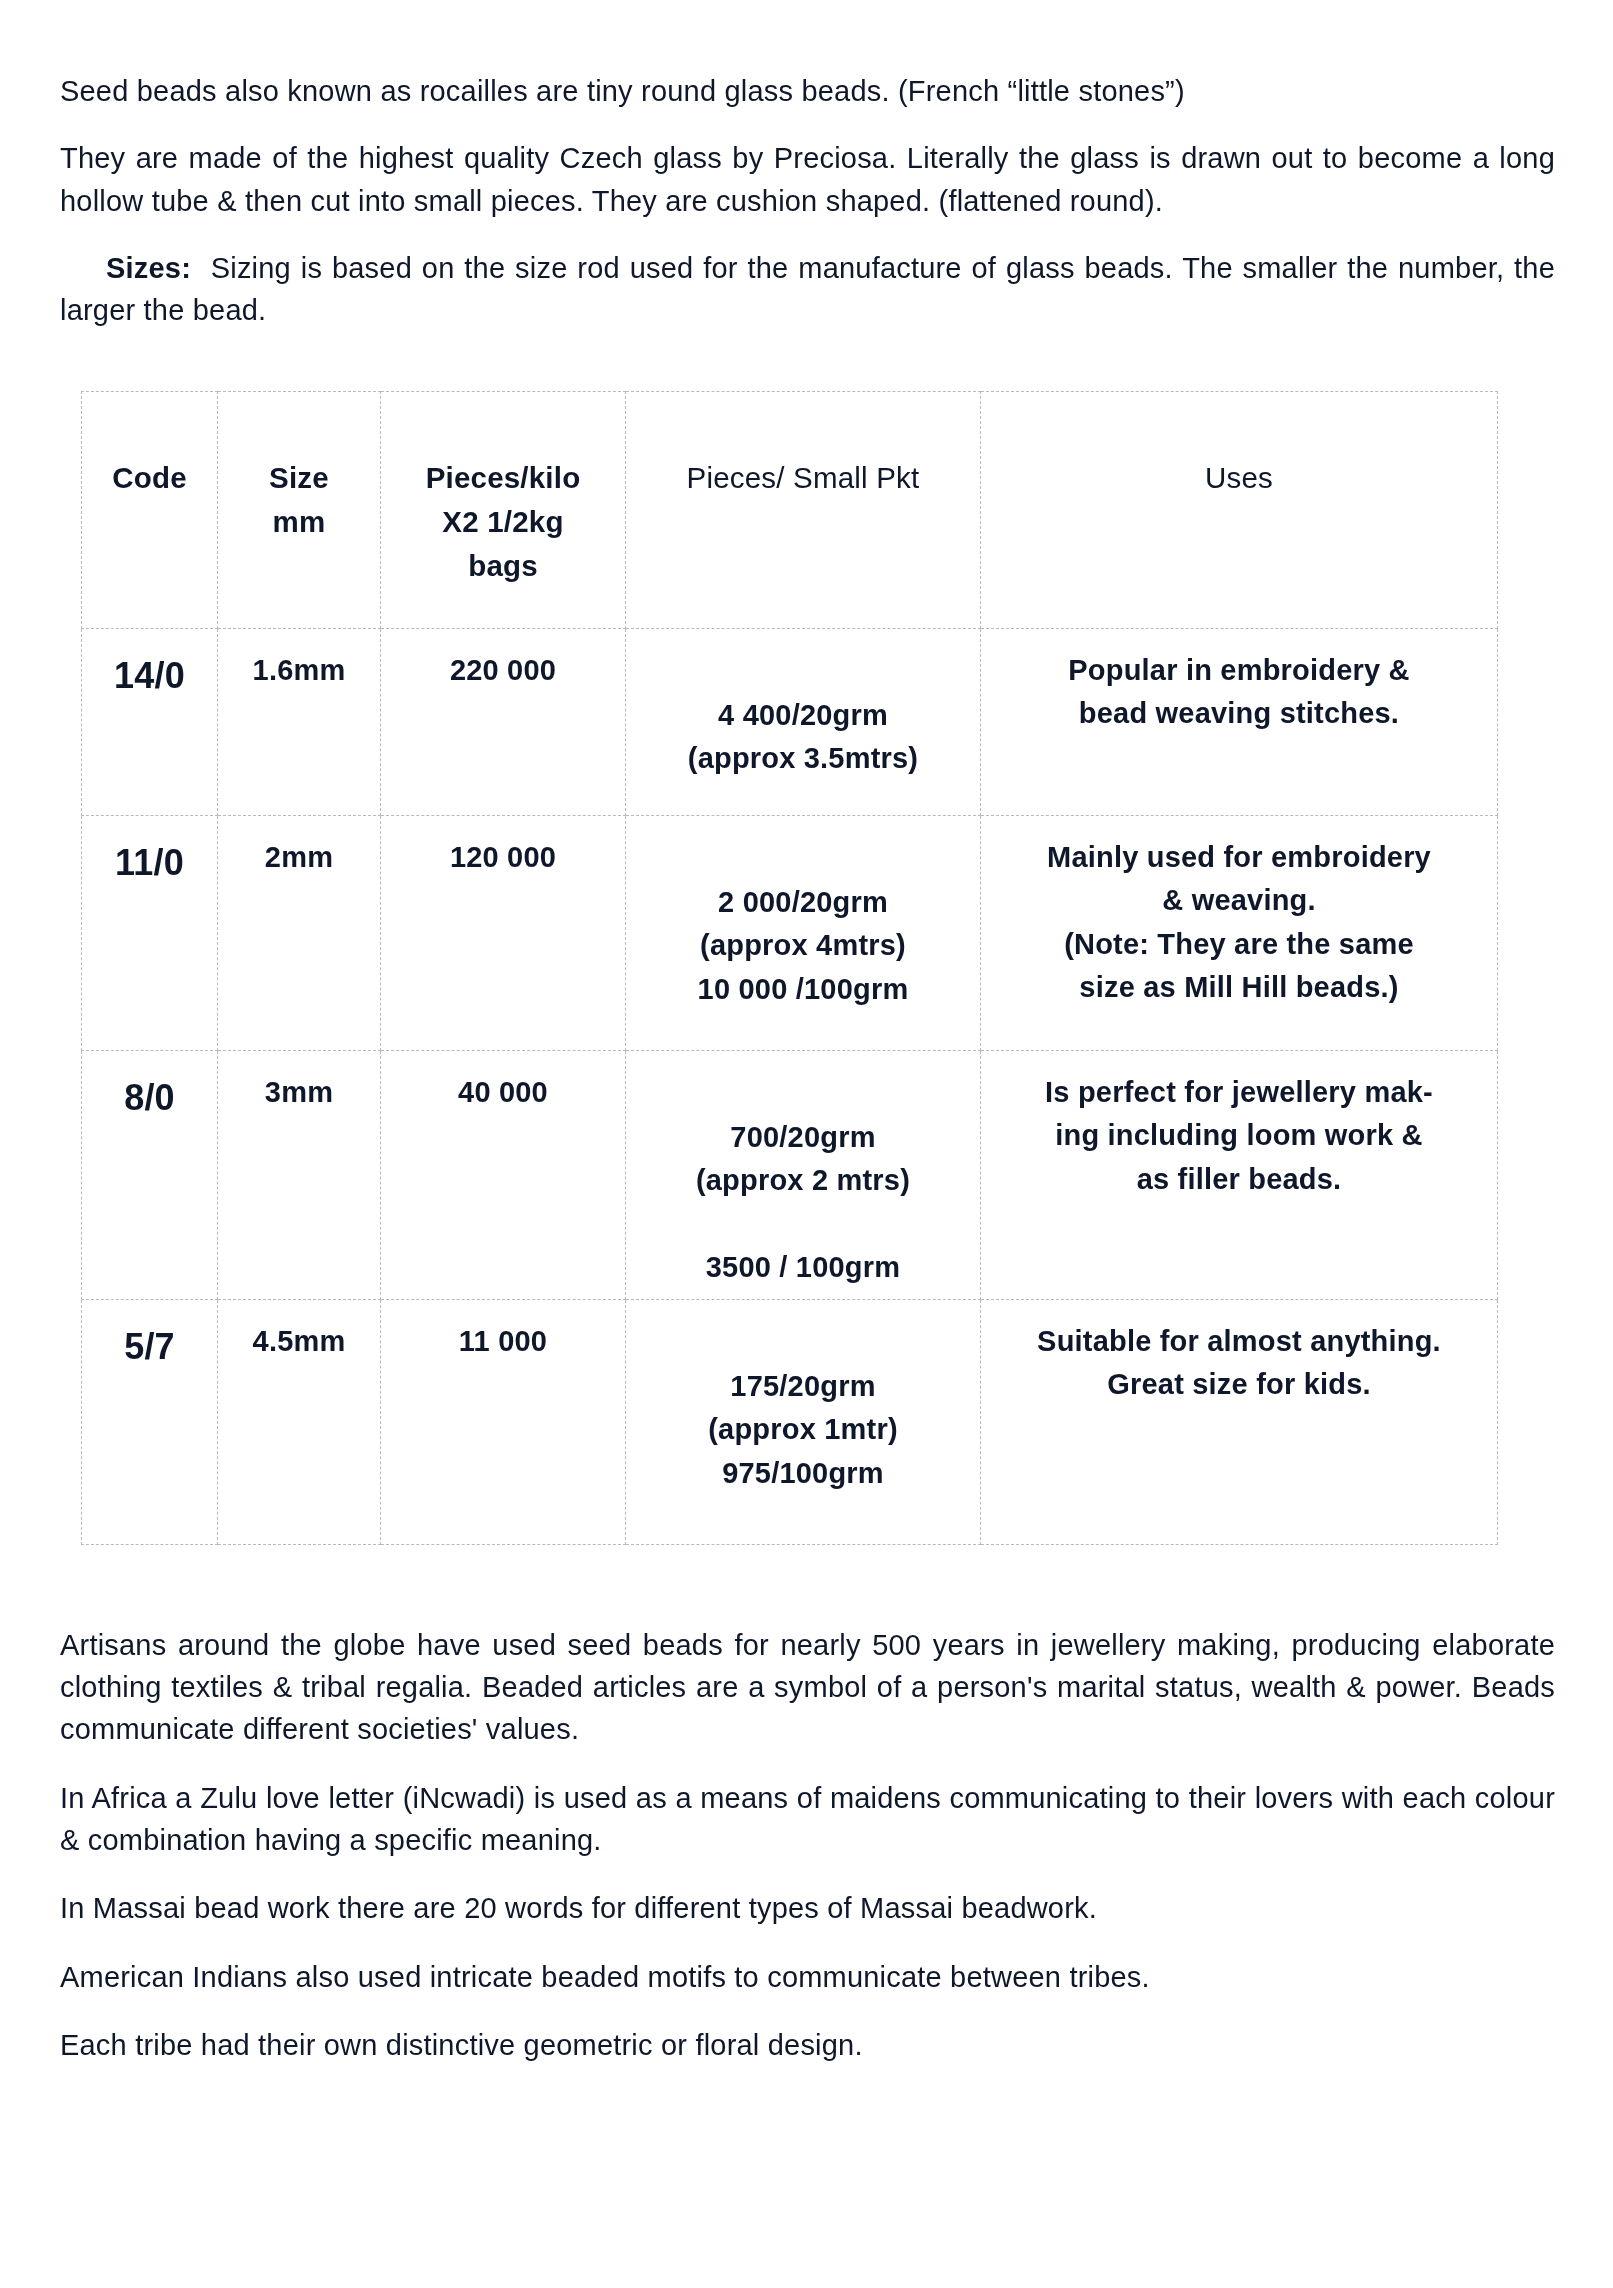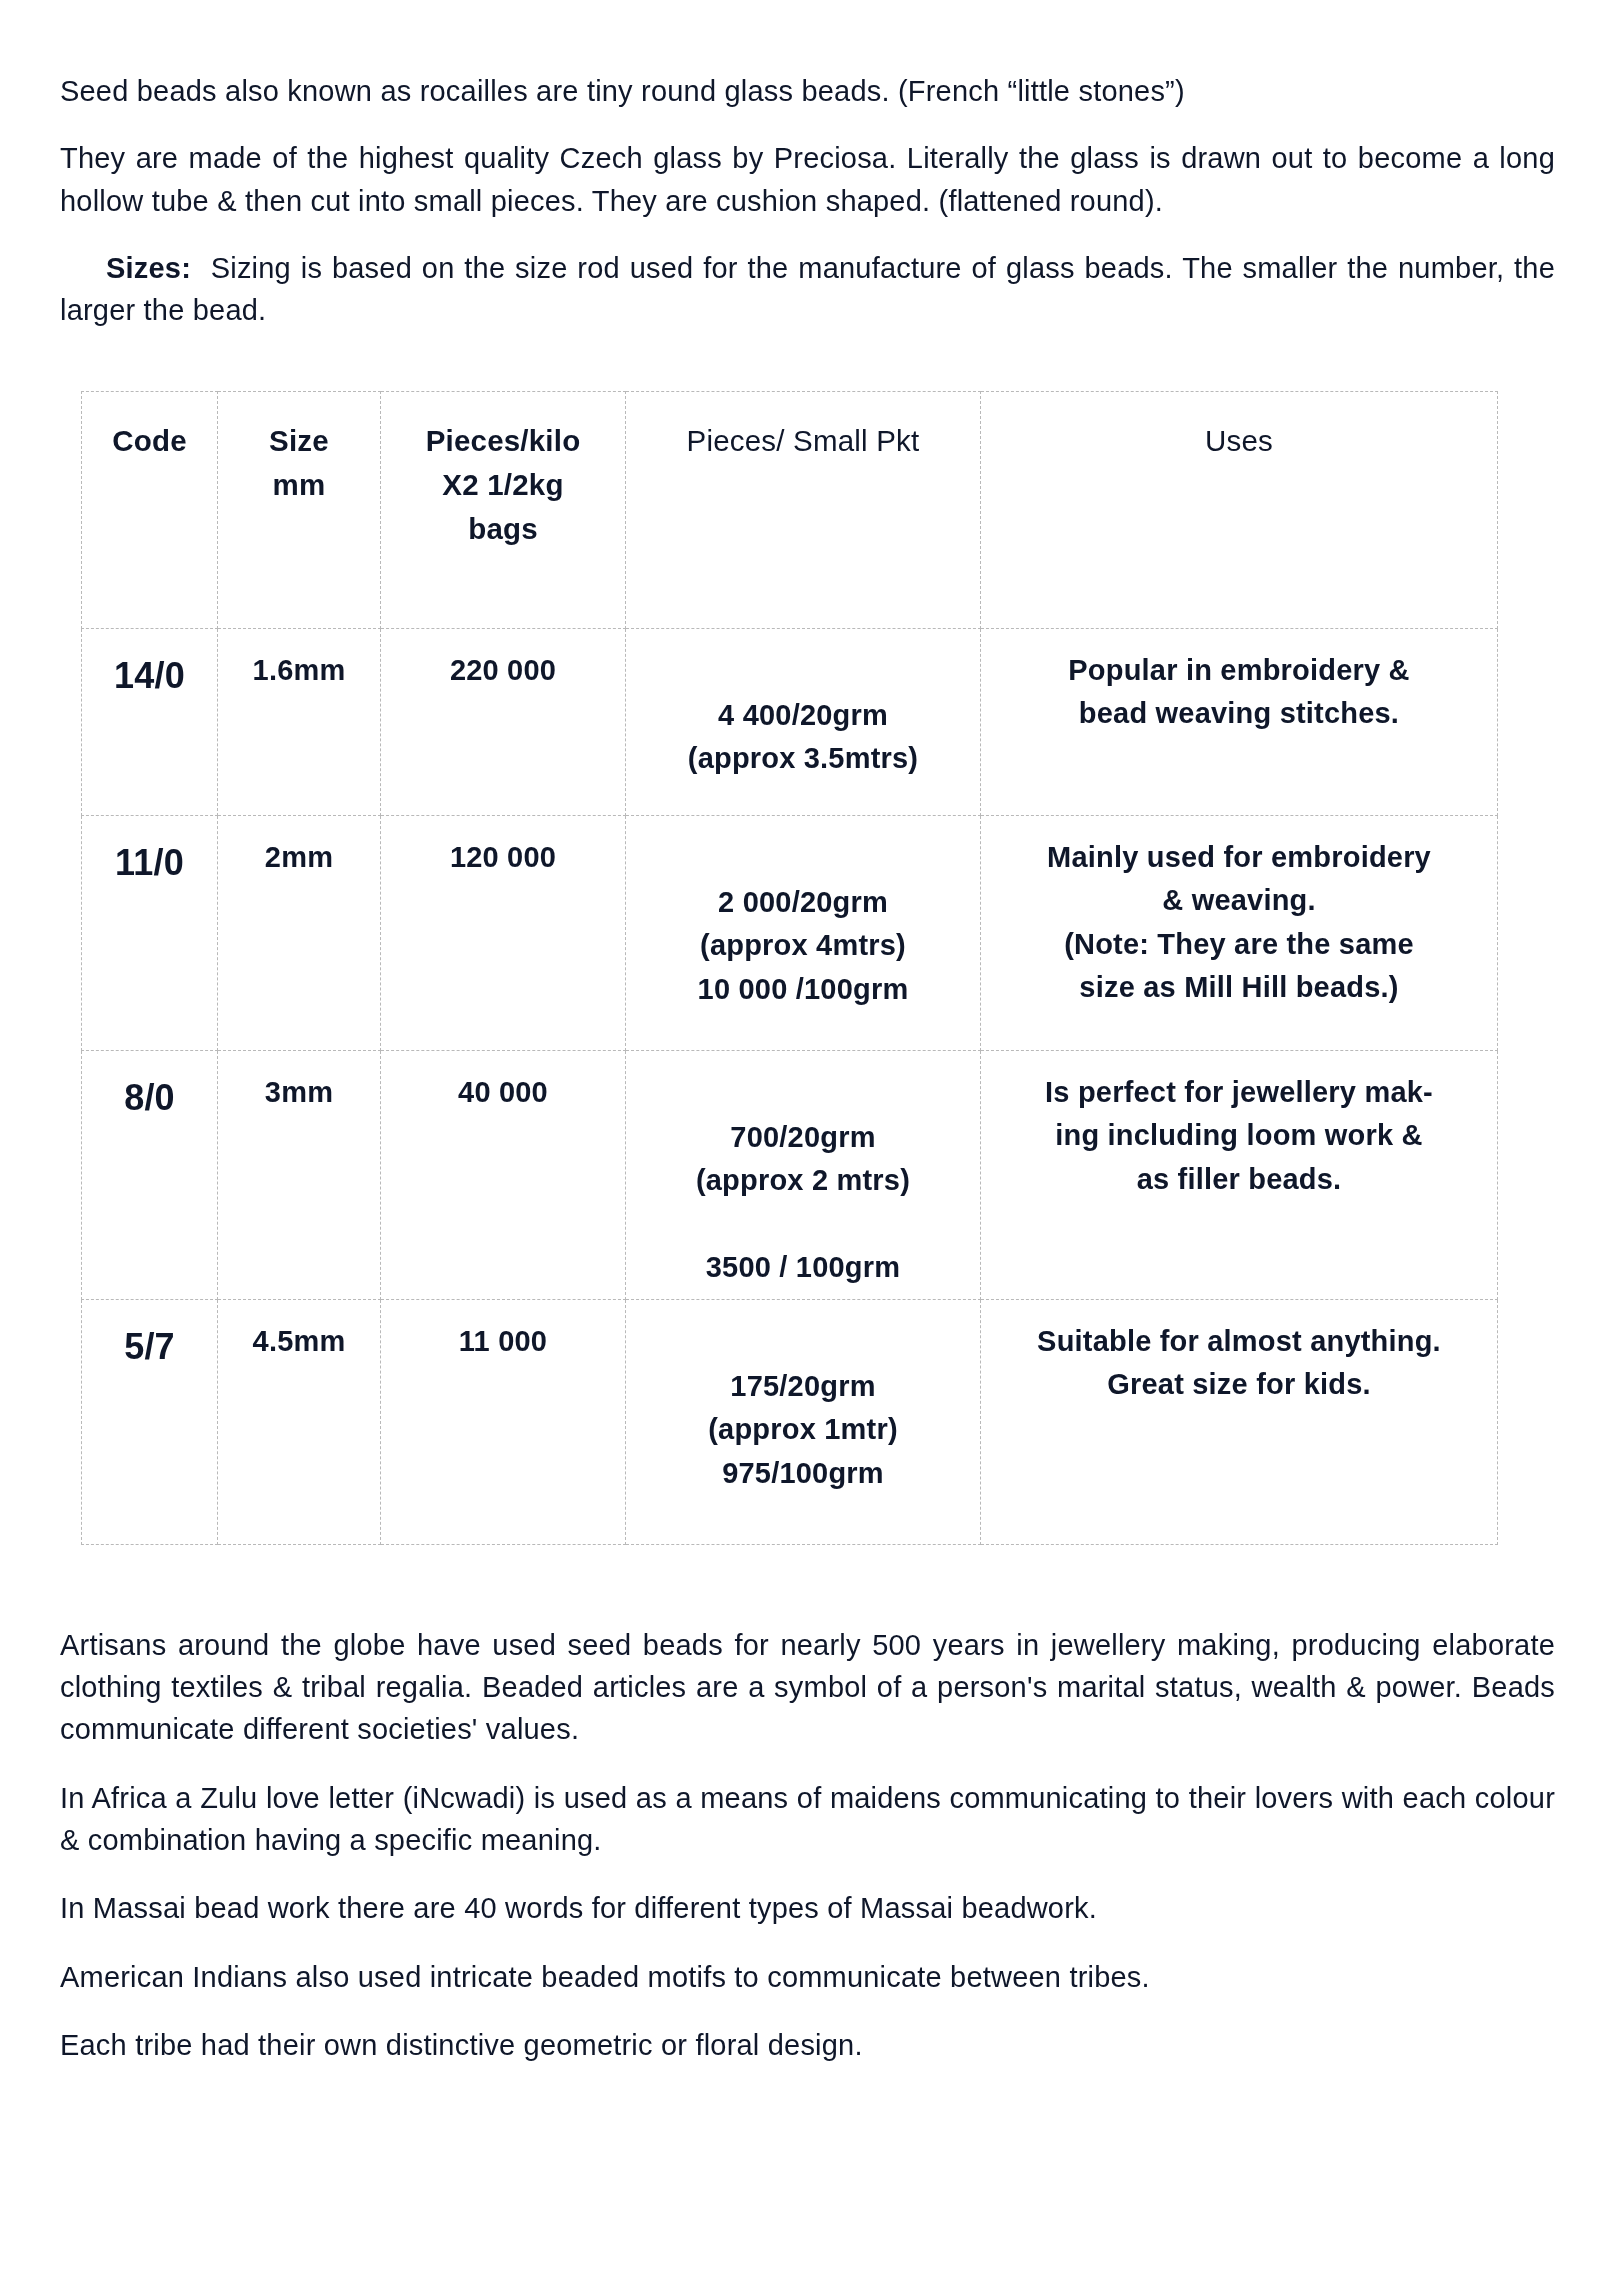--- a/index.html
+++ b/index.html
@@ -46,21 +46,21 @@
     overflow: hidden;
     box-sizing: border-box;
     font-weight: bold;
   }
   .bead-table thead tr { height: 237px; }
   .bead-table tbody tr.r1 { height: 187px; }
   .bead-table tbody tr.r2 { height: 235px; }
   .bead-table tbody tr.r3 { height: 249px; }
   .bead-table tbody tr.r4 { height: 245px; }
 
-  .bead-table th { font-weight: bold; padding-top: 27px; font-size: 29.5px; }
+  .bead-table th { font-weight: bold; padding-top: 64px; font-size: 29.5px; }
   .bead-table th.th-normal { font-weight: normal; }
   .bead-table td.cell-code { font-weight: bold; font-size: 36px; }
   .bead-table td.cell-pkt { padding-top: 65px; }
 
   .outro { margin-top: 79px; }
   .outro .para { margin-bottom: 26px; }
 </style>
 </head>
 <body>
 
@@ -135,19 +135,19 @@
 975/100grm</td>
         <td>Suitable for almost anything.
 Great size for kids.</td>
       </tr>
     </tbody>
   </table>
 
   <div class="outro">
     <p class="para">Artisans around the globe have used seed beads for nearly 500 years in jewellery making, producing elaborate clothing textiles &amp; tribal regalia. Beaded articles are a symbol of a person's marital status, wealth &amp; power. Beads communicate different societies' values.</p>
     <p class="para">In Africa a Zulu love letter (iNcwadi) is used as a means of maidens communicating to their lovers with each colour &amp; combination having a specific meaning.</p>
-    <p class="para">In Massai bead work there are 40 words for different types of Massai beadwork.</p>
+    <p class="para">In Massai bead work there are 20 words for different types of Massai beadwork.</p>
     <p class="para">American Indians also used intricate beaded motifs to communicate between tribes.</p>
     <p class="para">Each tribe had their own distinctive geometric or floral design.</p>
   </div>
 
 </div>
 
 
 </body></html>

